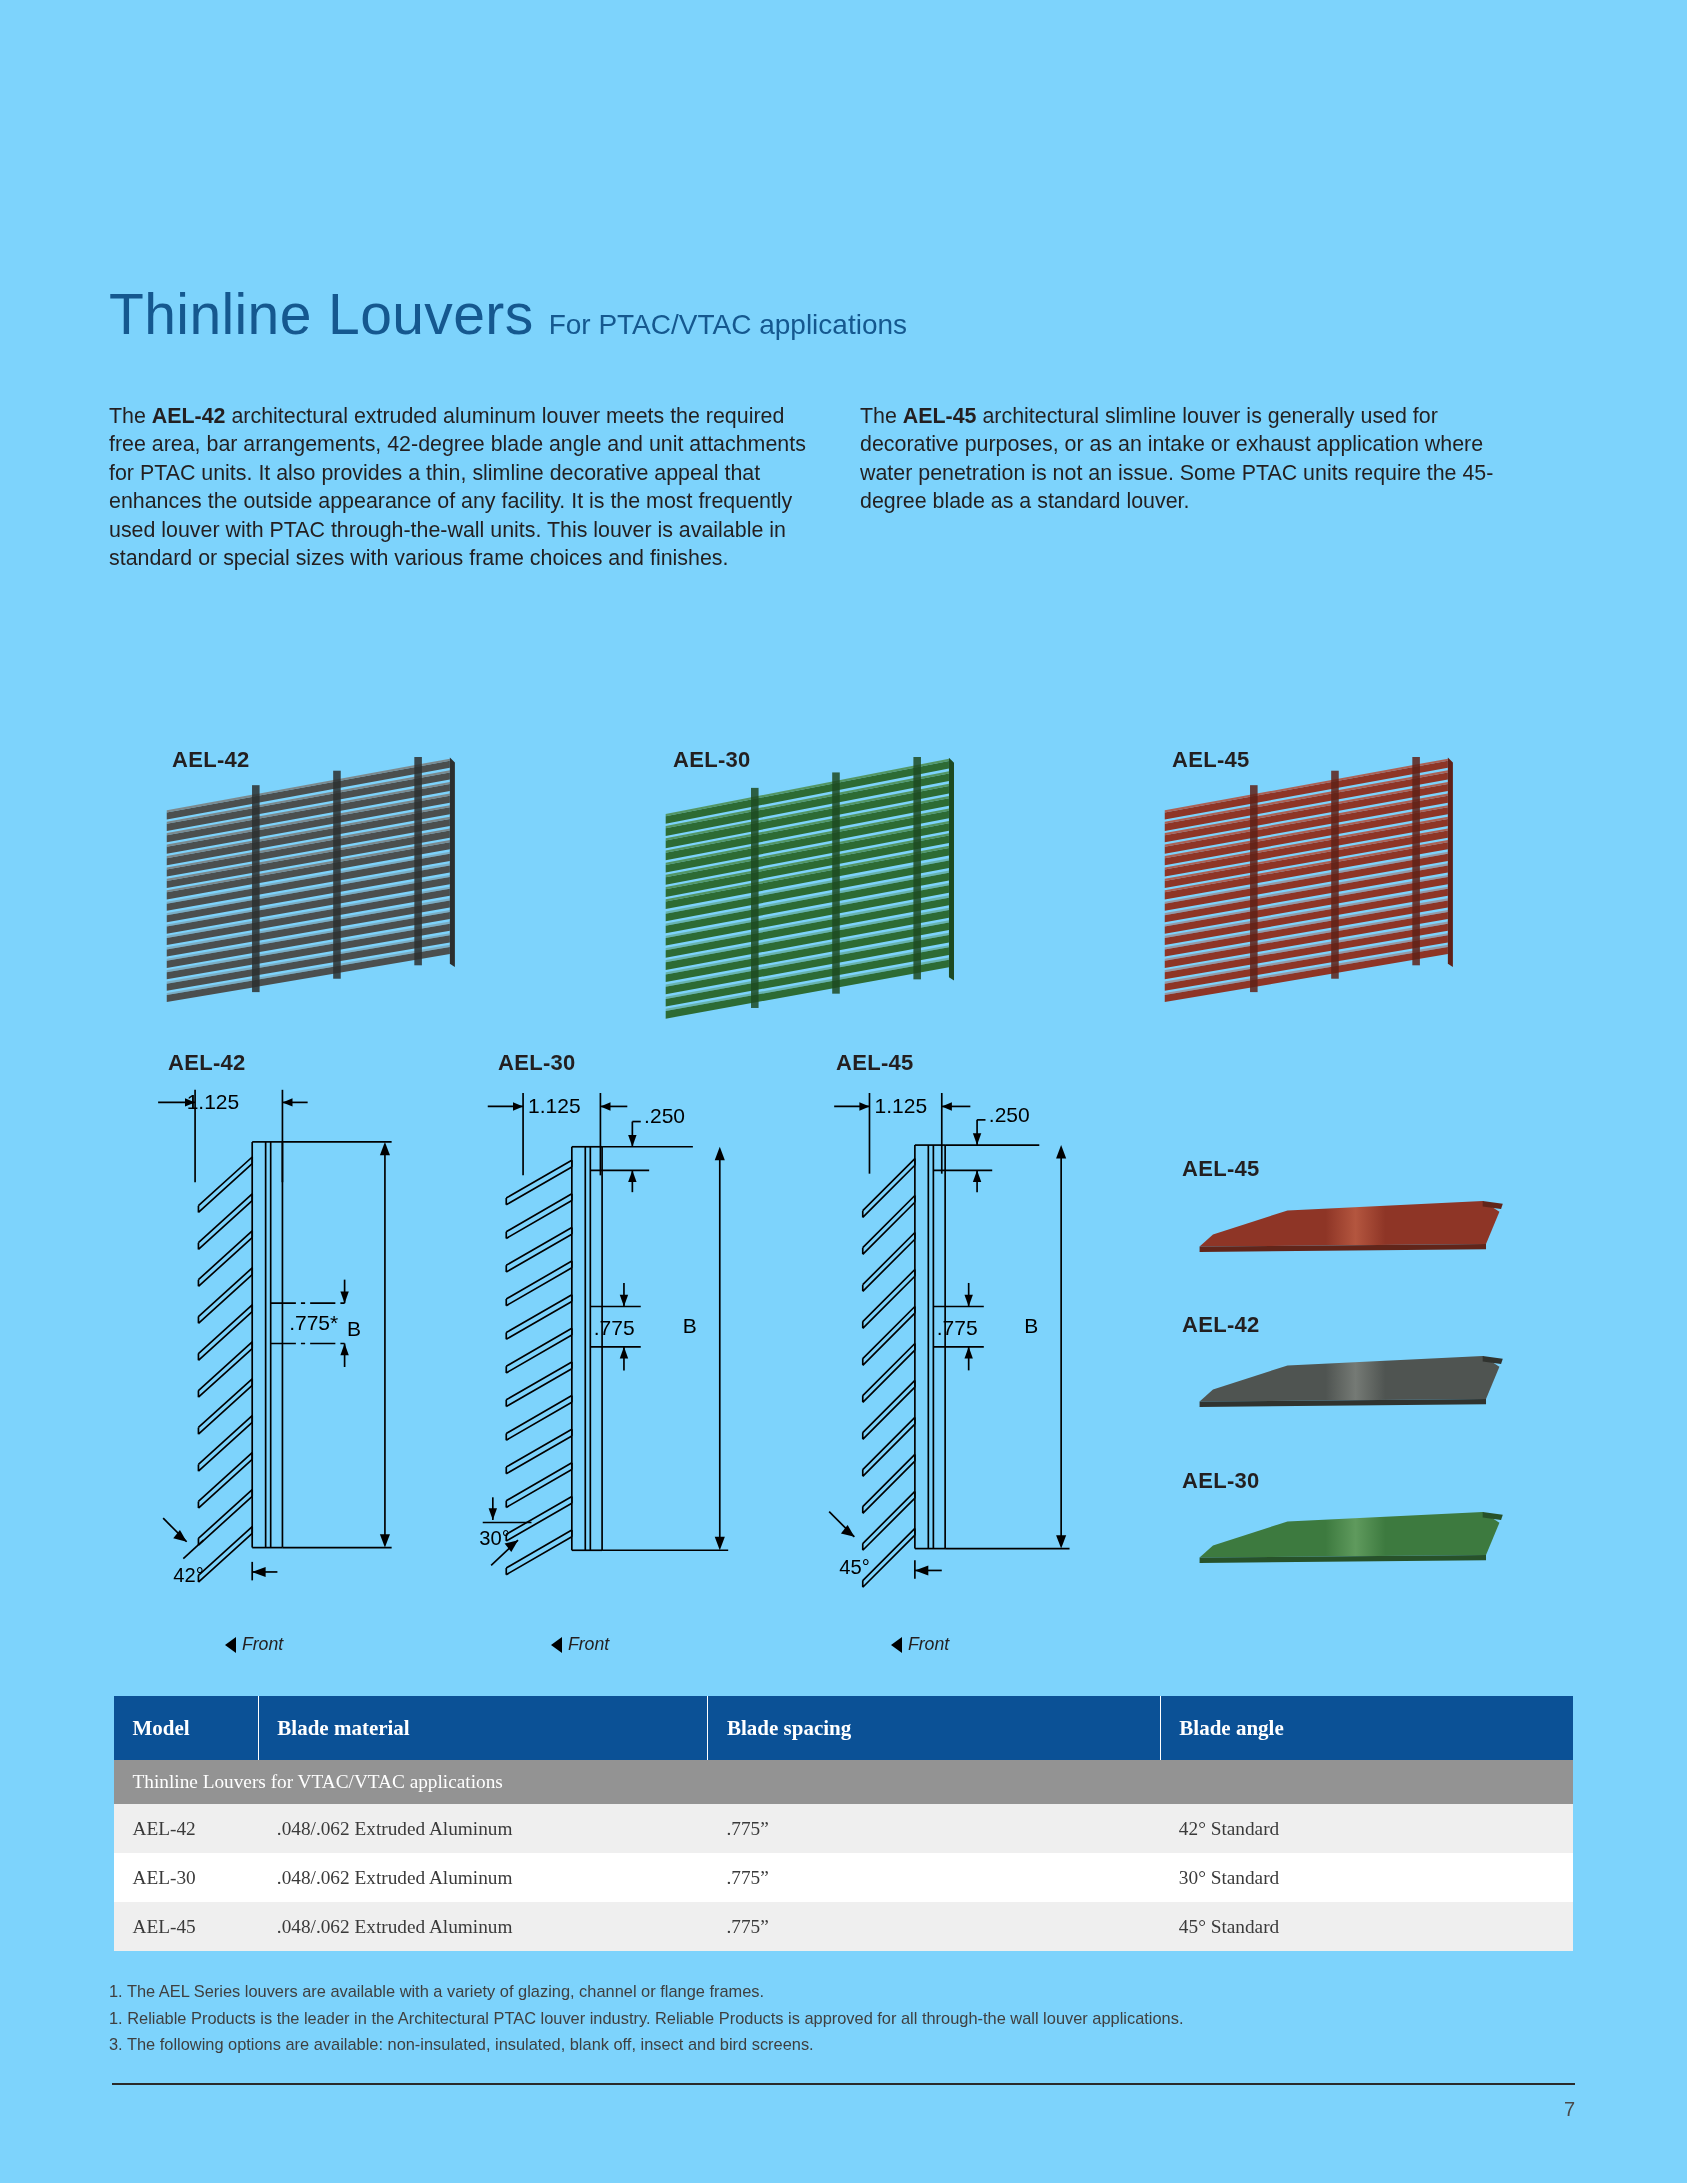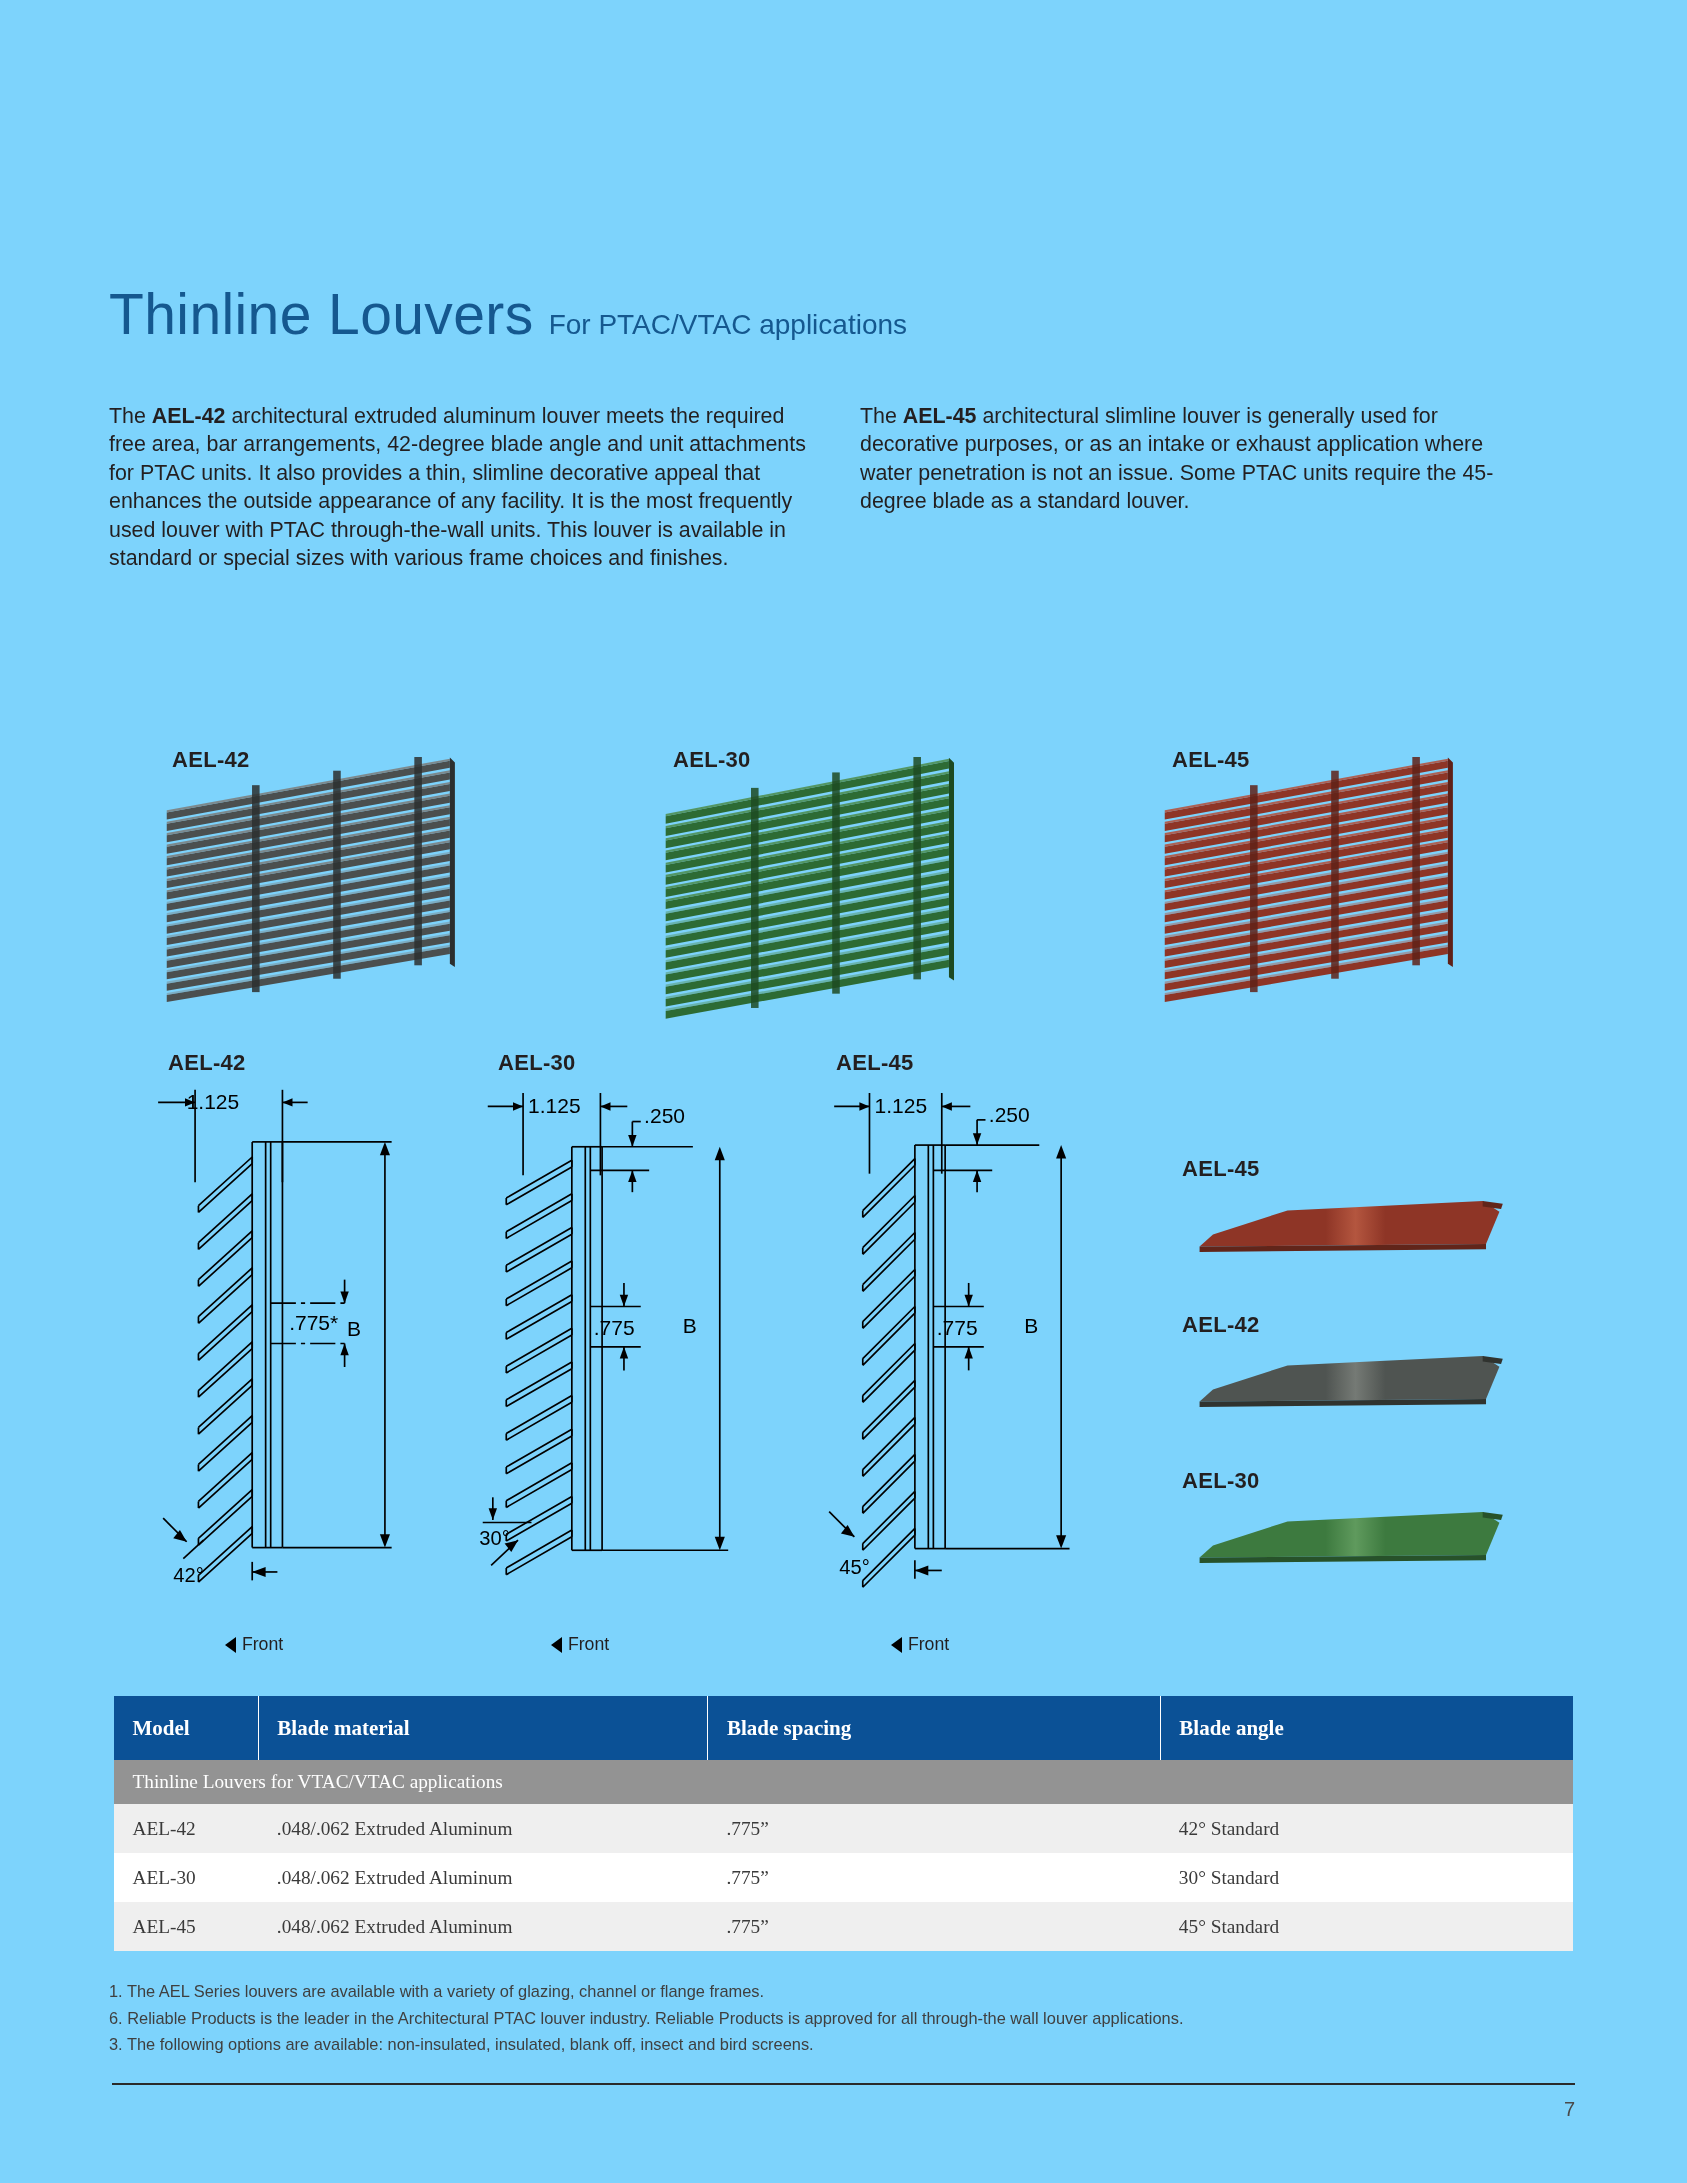--- a/index.html
+++ b/index.html
@@ -83,20 +83,21 @@
   .drawing svg { display: block; }
 
   
   .front-cap {
     position: absolute;
     display: flex;
     align-items: center;
     gap: 5.9px;
     font-size: 17.7px;
     color: #231f20;
+    font-style: italic;
   }
   .front-tri {
     width: 0; height: 0;
     border-top: 8.4px solid transparent;
     border-bottom: 8.4px solid transparent;
     border-right: 11.8px solid #000;
   }
 
   
   .sample-label {
@@ -643,21 +644,21 @@
         <td>AEL-45</td>
         <td>.048/.062 Extruded Aluminum</td>
         <td>.775”</td>
         <td>45° Standard</td>
       </tr>
     </tbody>
   </table>
 
   <div class="notes">
     <div>1. The AEL Series louvers are available with a variety of glazing, channel or flange frames.</div>
-    <div>6. Reliable Products is the leader in the Architectural PTAC louver industry. Reliable Products is approved for all through-the wall louver applications.</div>
+    <div>1. Reliable Products is the leader in the Architectural PTAC louver industry. Reliable Products is approved for all through-the wall louver applications.</div>
     <div>3. The following options are available: non-insulated, insulated, blank off, insect and bird screens.</div>
   </div>
 
   <div class="footer-rule"></div>
   <div class="page-num">7</div>
 
 </div>
 
 
 </body></html>

